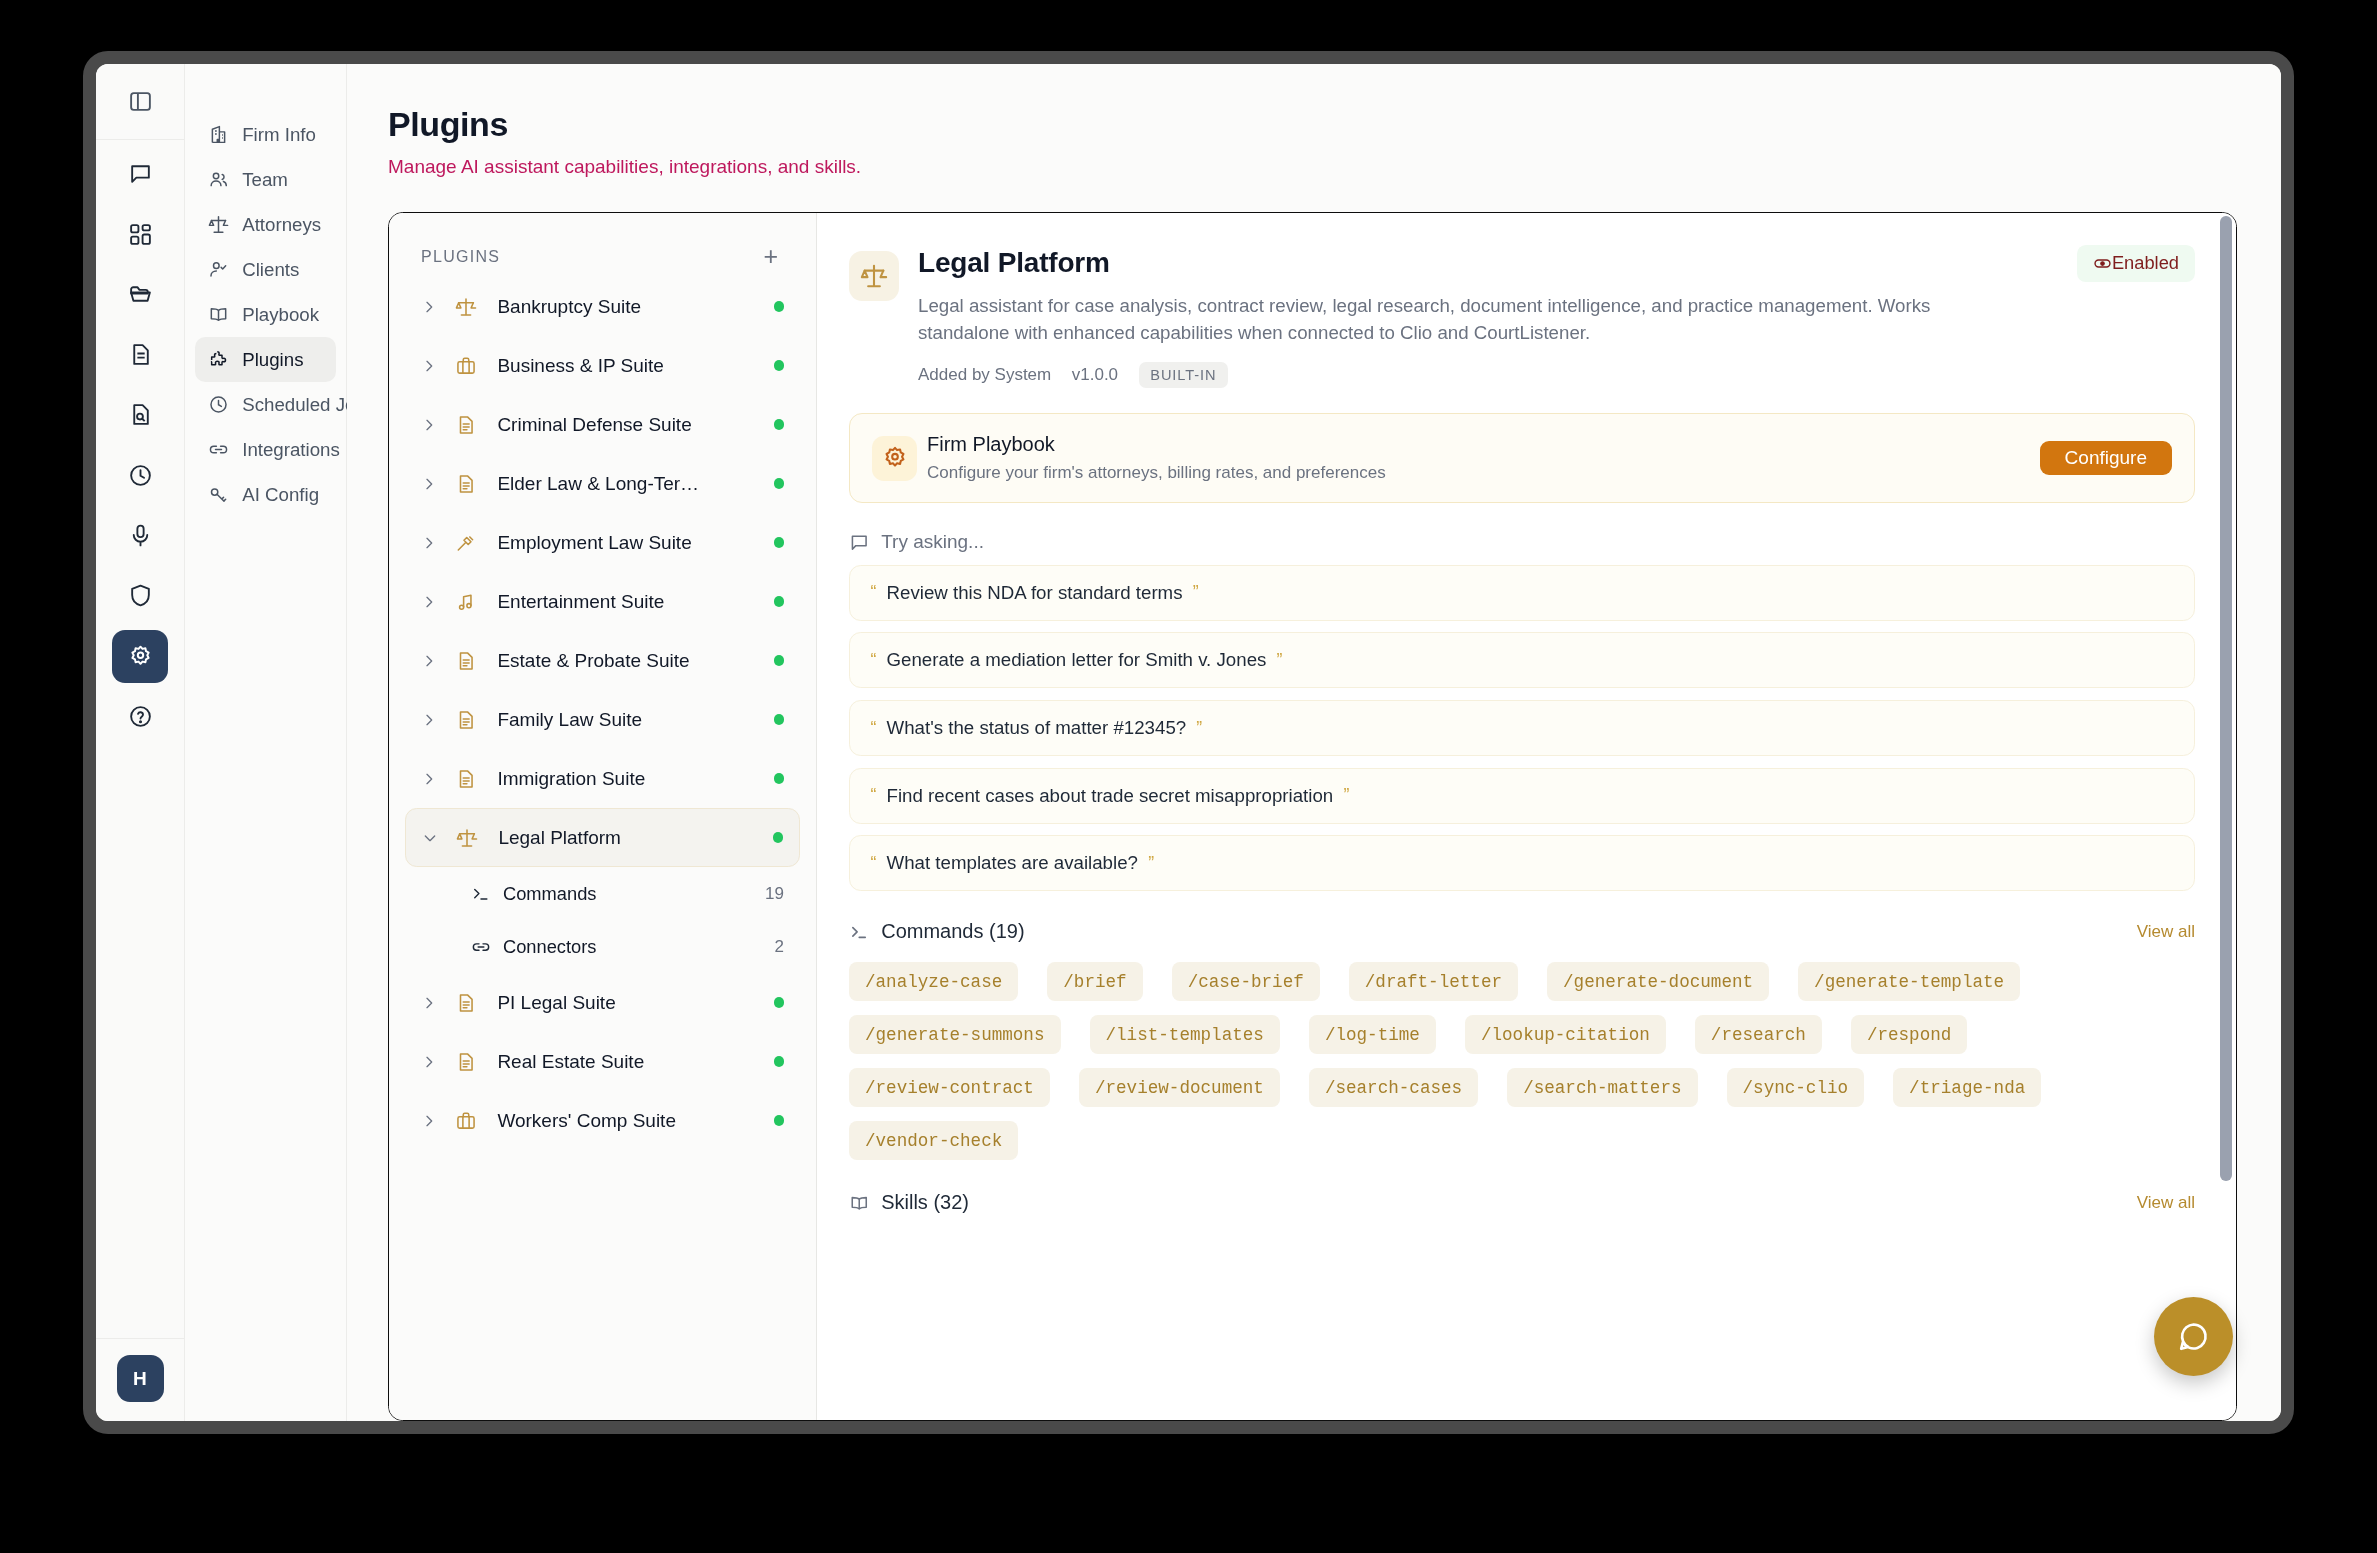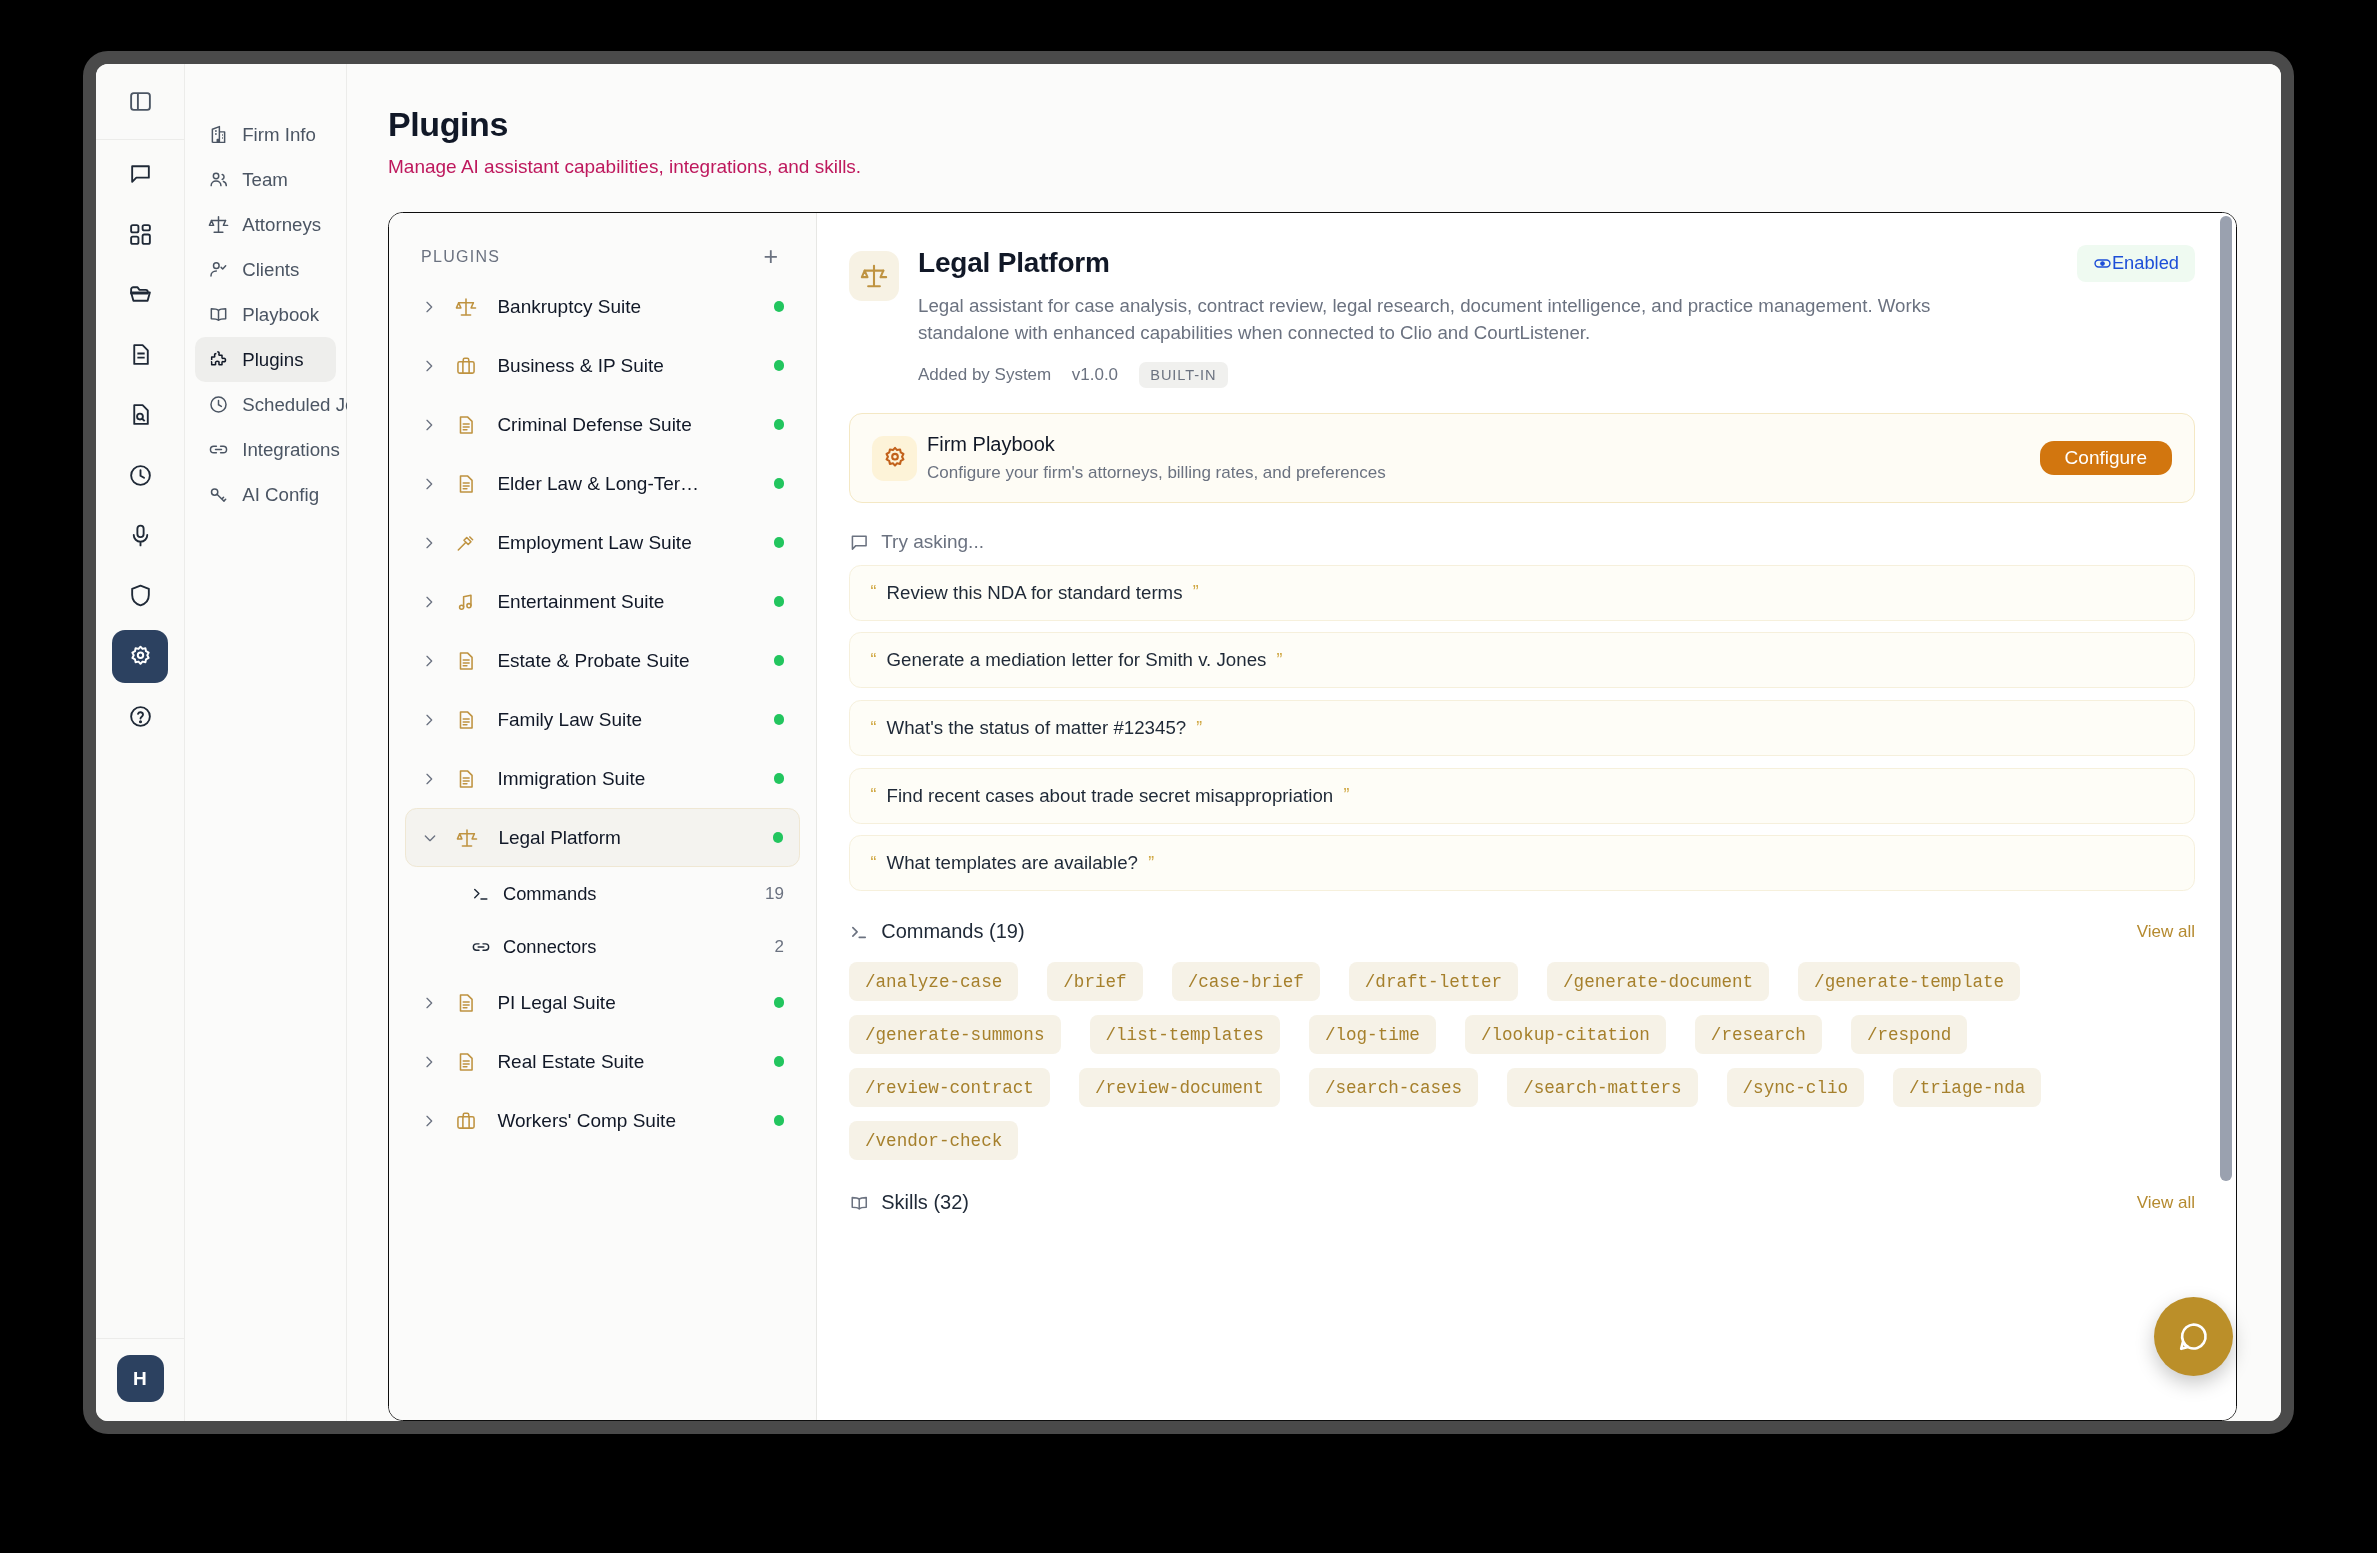--- a/index.html
+++ b/index.html
@@ -144,21 +144,21 @@
     width: 50px; height: 50px; border-radius: 13px;
     background: #f7f2e4; color: #bf9340;
     display: flex; align-items: center; justify-content: center;
     flex: 0 0 50px; margin-top: 4.4px;
   }
   #detail-head-text { flex: 1 1 auto; min-width: 0; }
   #detail-title-row { display: flex; align-items: flex-start; justify-content: space-between; gap: 14.6px;}
   #detail-title { font-size: 28px; font-weight: 700; color: #111827; letter-spacing: -0.2px; }
   #enabled-badge {
     display: inline-flex; align-items: center; gap: 0;
-    background: #effaf1; color: #1d4ed8;
+    background: #effaf1; color: #7f1d1d;
     border-radius: 8.8px; padding: 7.3px 16px;
     font-size: 18.3px; flex: 0 0 auto; margin-top: -1.5px;
   }
   #detail-desc { margin-top: 10.2px; font-size: 18.7px; line-height: 1.45; color: #6b7280; max-width: 1025px;}
   #detail-meta { margin-top: 16px; display: flex; align-items: center; gap: 20.5px; font-size: 17px; color: #6b7280; }
   #builtin-badge {
     background: #f0f0ee; color: #6b7280; border-radius: 7px;
     padding: 5.1px 11.7px; font-size: 14.6px; letter-spacing: 0.9px; font-weight: 500;
   }
 
@@ -173,21 +173,21 @@
   #playbook-icon {
     width: 45px; height: 45px; border-radius: 11.7px;
     background: #fdf3d8; color: #c2611b;
     display: flex; align-items: center; justify-content: center; flex: 0 0 45px;
   }
   #playbook-text { flex: 1 1 auto; min-width: 0; }
   #playbook-title { font-size: 20px; color: #111827; font-weight: 500; }
   #playbook-sub { font-size: 17px; color: #6b7280; margin-top: 6.6px; }
   #configure-btn {
     background: #d2760f; color: #fff;
-    border: none; border-radius: 14px;
+    border: none; border-radius: 9px;
     padding: 6px 25px; font-size: 19px;
     font-family: inherit;
   }
 
   .sec-head { display: flex; align-items: center; gap: 11.7px; color: #6b7280; font-size: 19px; }
   #try-asking { margin-top: 28px; }
 
   .suggestion {
     margin-top: 11.7px;
     background: #fefdf7;

